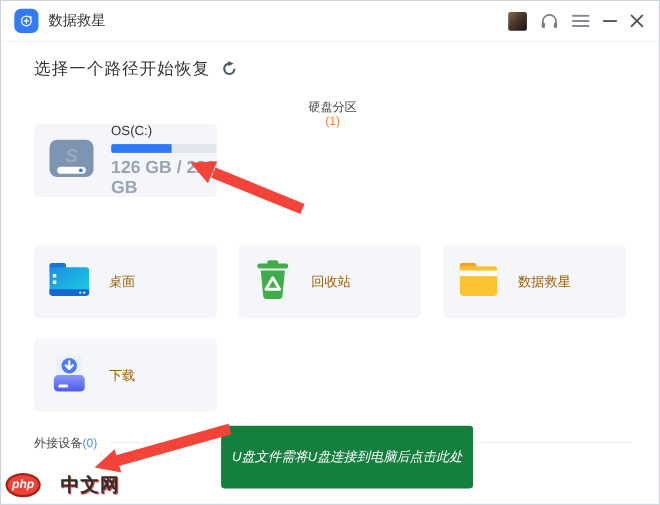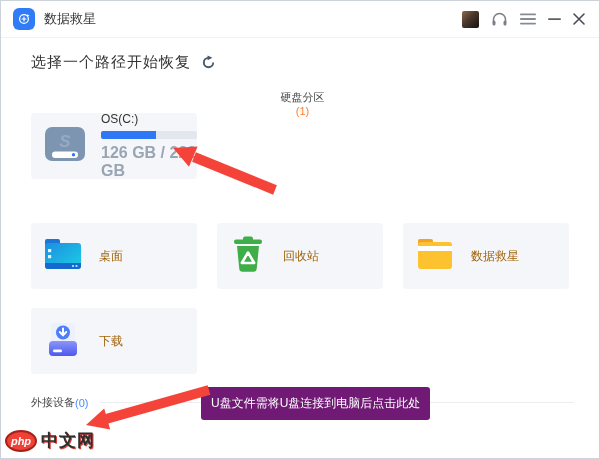--- a/index.html
+++ b/index.html
@@ -45,27 +45,27 @@
 
   .disk-info { margin-left:14px; }
   .disk-name { font-size:12px; color:#333; margin-bottom:5px; }
   .progress { width:96px; height:8px; background:#e2e7ee; border-radius:2px;
               overflow:hidden; margin-bottom:5px; }
   .progress .fill { height:100%; background:#2e78f6; }
   .disk-usage { font-size:16px; color:#9aa5b3;font-weight:bold; }
 
   
   .tooltip { position:absolute; left:200px; top:386px; height:25px; line-height:25px;
-             padding:4px 10px; background:#701a75; color:#fff; font-size:12px;
-             border-radius:3px; z-index:5; white-space:nowrap; }
+             padding:16px 10px; background:#15803d; color:#fff; font-size:12px;
+             border-radius:3px; z-index:5; white-space:nowrap;font-style:italic; }
   .overlay { position:absolute; left:0; top:0; width:600px; height:459px;
              pointer-events:none; z-index:6; }
 
   
-  .watermark { position:absolute; left:4px; top:428px; display:flex; align-items:center; }
+  .watermark { position:absolute; left:4px; top:428px; display:flex; align-items:center;gap:14px; }
   .php-badge { width:32px; height:22px; border-radius:50%; background:#ef4136;
                border:2px solid #a62219; box-sizing:border-box; color:#fff;
                font-style:italic; font-weight:bold; font-size:11px; display:flex;
                align-items:center; justify-content:center; }
   .php-text { margin-left:4px; font-size:17px; font-weight:bold; color:#2e2e2e;
               text-shadow:1px 1px 0 #d8433a; letter-spacing:1px; }
 </style>
 </head>
 <body>
 

